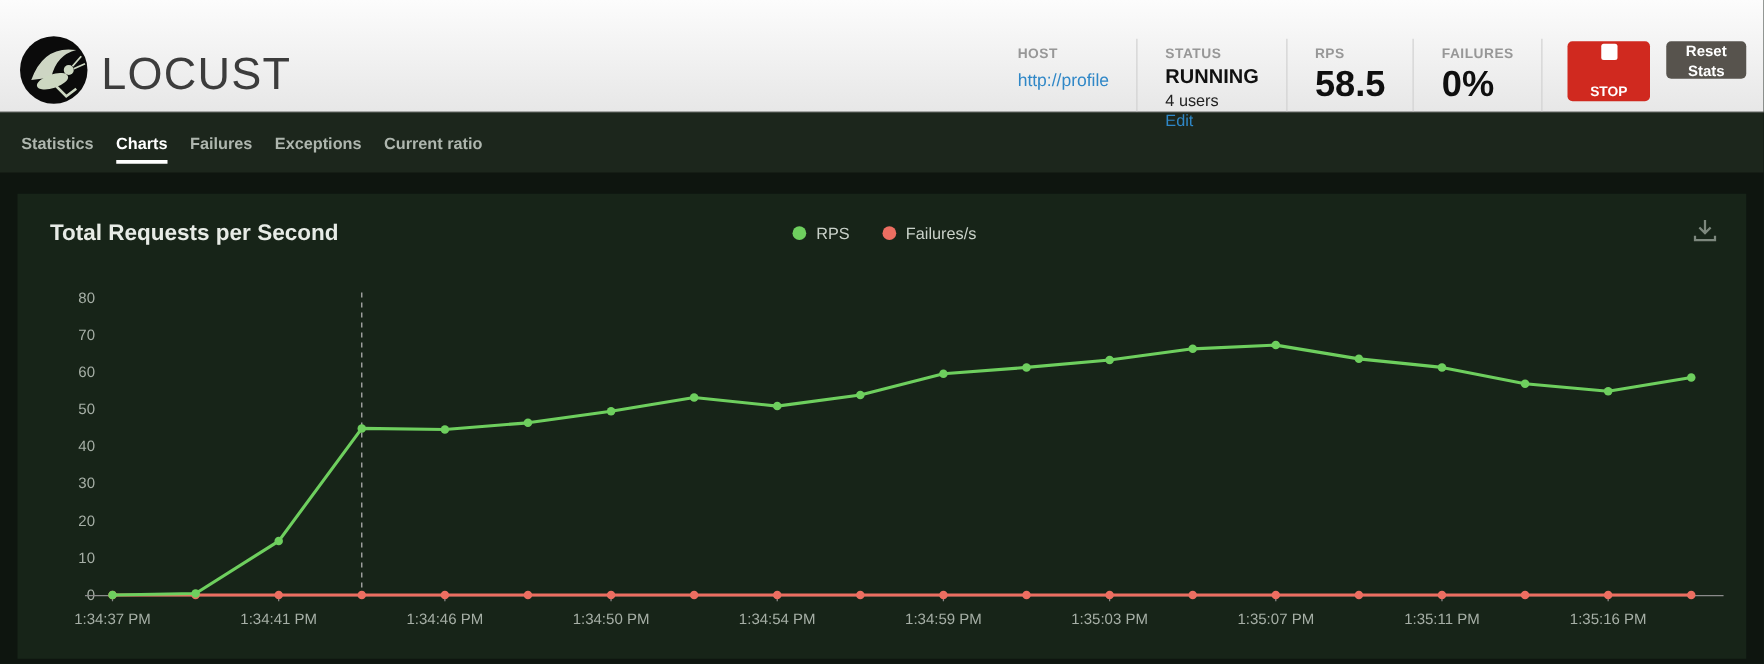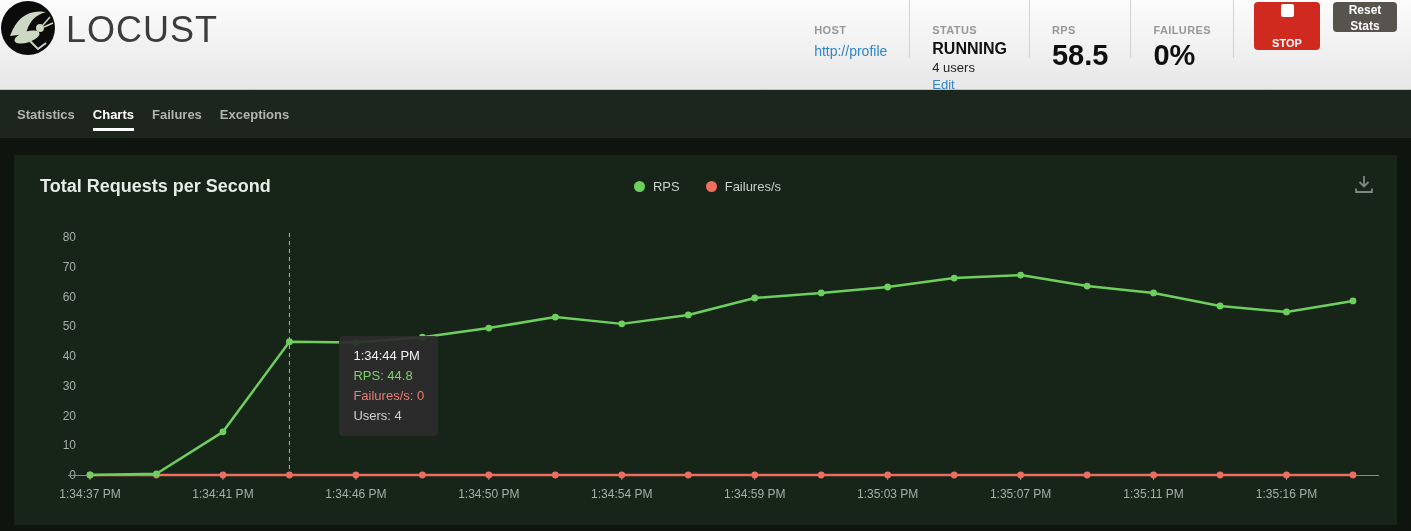--- a/index.html
+++ b/index.html
@@ -1,30 +1,30 @@
 <!DOCTYPE html>
 <html><head>
 <meta charset="utf-8">
 <style>
   * { margin:0; padding:0; box-sizing:border-box; }
   html,body { width:1411px; height:531px; overflow:hidden; }
   body { font-family:"Liberation Sans","DejaVu Sans",sans-serif; background:#0e150f; }
 
   
   .topbar {
-    height:90px; display:flex; align-items:flex-start;
+    height:90px; display:flex; align-items:flex-end;
     background:linear-gradient(#fcfcfc,#e7e7e7);
-    border-bottom:1px solid #c3c3c3; padding:0 14px 0 0;
+    border-bottom:1px solid #c3c3c3; padding:0 14px 0 15px;
   }
   .brand { display:flex; align-items:center; gap:10px; cursor:pointer; }
   .brand-text { font-size:36px; color:#3c3c3c; letter-spacing:1px; font-weight:400; }
   .info { margin-left:auto; display:flex; align-items:flex-start; }
   .info-sec { padding:6px 22px 0 22px; height:58px; border-right:1px solid #d2d2d2; }
   .info-sec:first-child { border-left:none; }
-  .lab { font-size:11px; font-weight:bold; color:#979797; letter-spacing:.4px;margin-top:18px; }
+  .lab { font-size:11px; font-weight:bold; color:#979797; letter-spacing:.4px; }
   .link { color:#2f87c7; font-size:14px; text-decoration:none; cursor:pointer; display:inline-block; margin-top:7px; }
   .link.sm { font-size:13px; margin-top:1px; }
   .status-val { font-size:16px; font-weight:bold; color:#111; margin-top:4px; }
   .users { font-size:13px; color:#222; margin-top:2px; }
   .big { font-size:29px; font-weight:bold; color:#0f0f0f; margin-top:3px; }
   .btns { display:flex; gap:13px; margin-left:20px; padding-top:2px; }
   .stop-btn {
     width:66px; height:48px; border:none; border-radius:4px; background:#d0291f;
     color:#fff; display:flex; flex-direction:column; align-items:center; justify-content:center;
     gap:20px; cursor:pointer; font-family:Liberation Sans, sans-serif;
@@ -115,20 +115,21 @@
       </button>
     </div>
   </div>
 </header>
 
 <nav class="nav">
   <a class="nav-item">Statistics</a>
   <a class="nav-item active">Charts</a>
   <a class="nav-item">Failures</a>
   <a class="nav-item">Exceptions</a>
+  <a class="nav-item">Current ratio</a>
 </nav>
 
 <section class="panel">
   <div class="panel-head">
     <h2 class="chart-title">Total Requests per Second</h2>
     <div class="legend">
       <span class="legend-item">
         <span class="dot green"></span>
         <span>RPS</span>
       </span>
@@ -215,20 +216,14 @@
         <circle cx="793.2105263157895" cy="75.93" r="3.4" fill="#6ecf5e"></circle>
         <circle cx="859.6842105263158" cy="69.97999999999999" r="3.4" fill="#6ecf5e"></circle>
         <circle cx="926.1578947368421" cy="61.05500000000001" r="3.4" fill="#6ecf5e"></circle>
         <circle cx="992.6315789473684" cy="58.079999999999984" r="3.4" fill="#6ecf5e"></circle>
         <circle cx="1059.1052631578946" cy="69.0875" r="3.4" fill="#6ecf5e"></circle>
         <circle cx="1125.578947368421" cy="75.93" r="3.4" fill="#6ecf5e"></circle>
         <circle cx="1192.0526315789473" cy="89.02000000000001" r="3.4" fill="#6ecf5e"></circle>
         <circle cx="1258.5263157894738" cy="94.97000000000003" r="3.4" fill="#6ecf5e"></circle>
         <circle cx="1325" cy="83.9625" r="3.4" fill="#6ecf5e"></circle>
       </svg>
-    <div class="tooltip" id="tooltip" style="left: 311.421px; top: 118.72px;">
-      <div class="tt-time">1:34:44 PM</div>
-      <div class="tt-rps">RPS: 44.8</div>
-      <div class="tt-fail">Failures/s: 0</div>
-      <div class="tt-users">Users: 4</div>
-    </div>
   </div>
 </section>
 
 </body></html>

